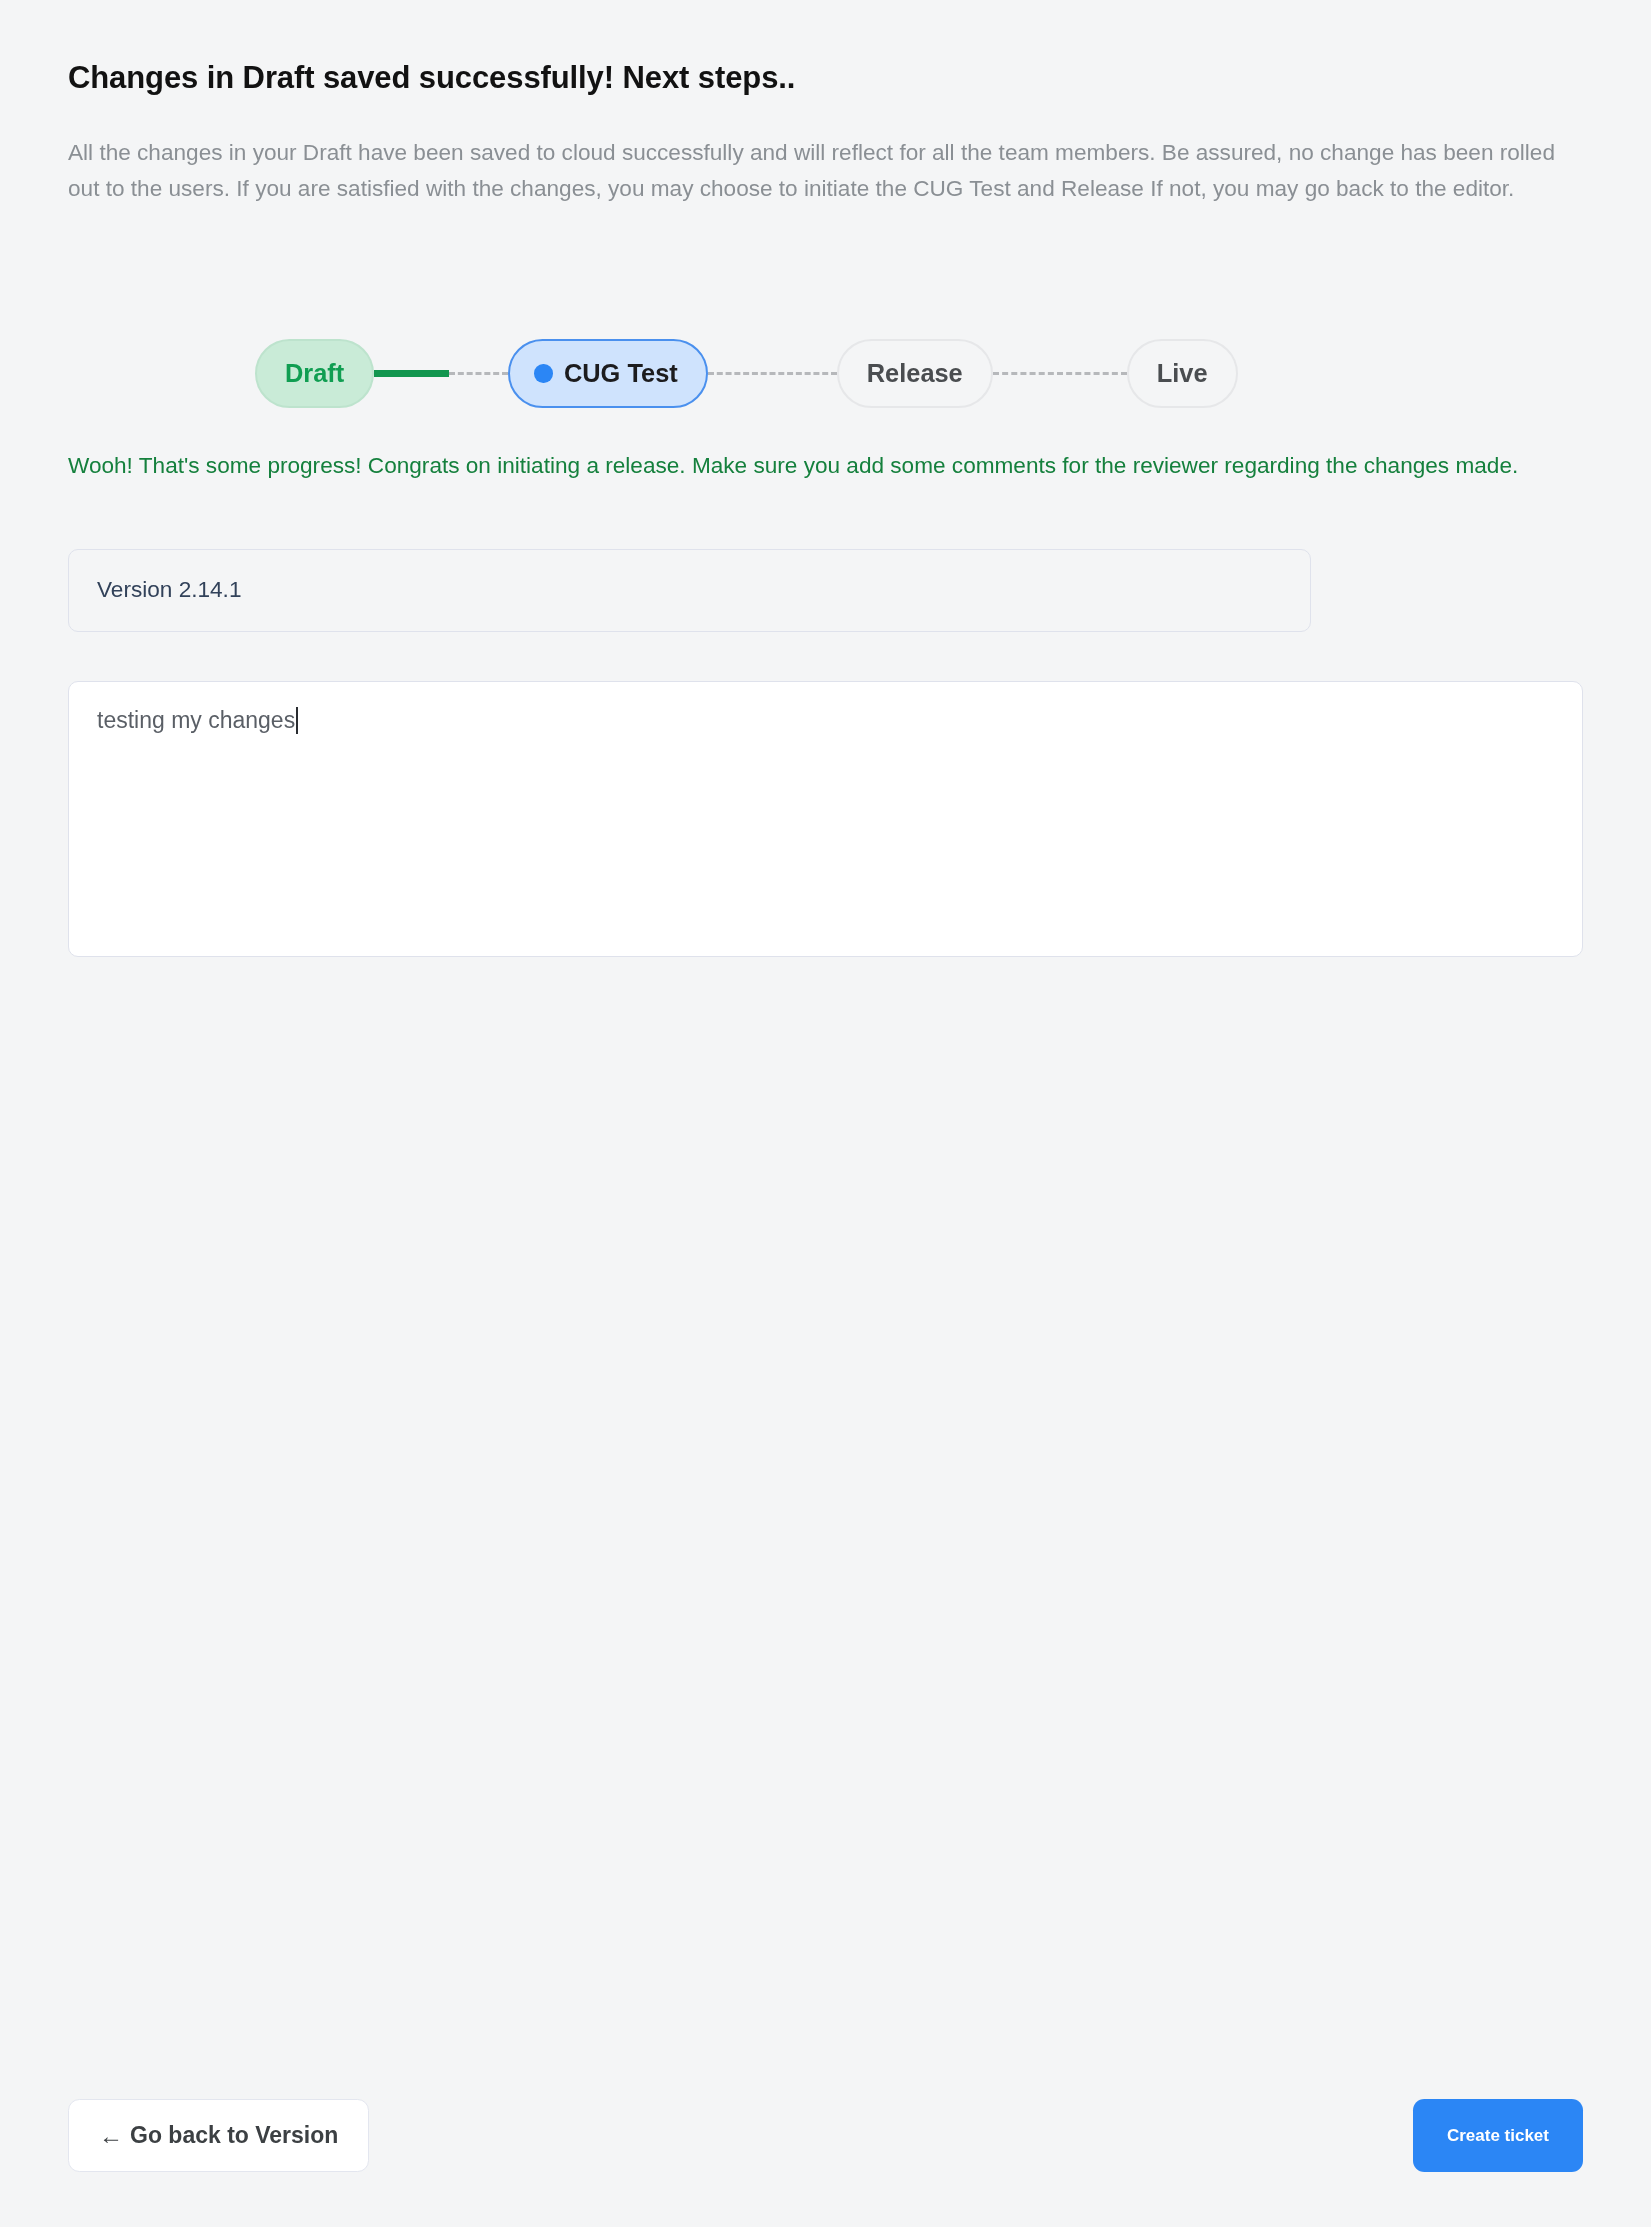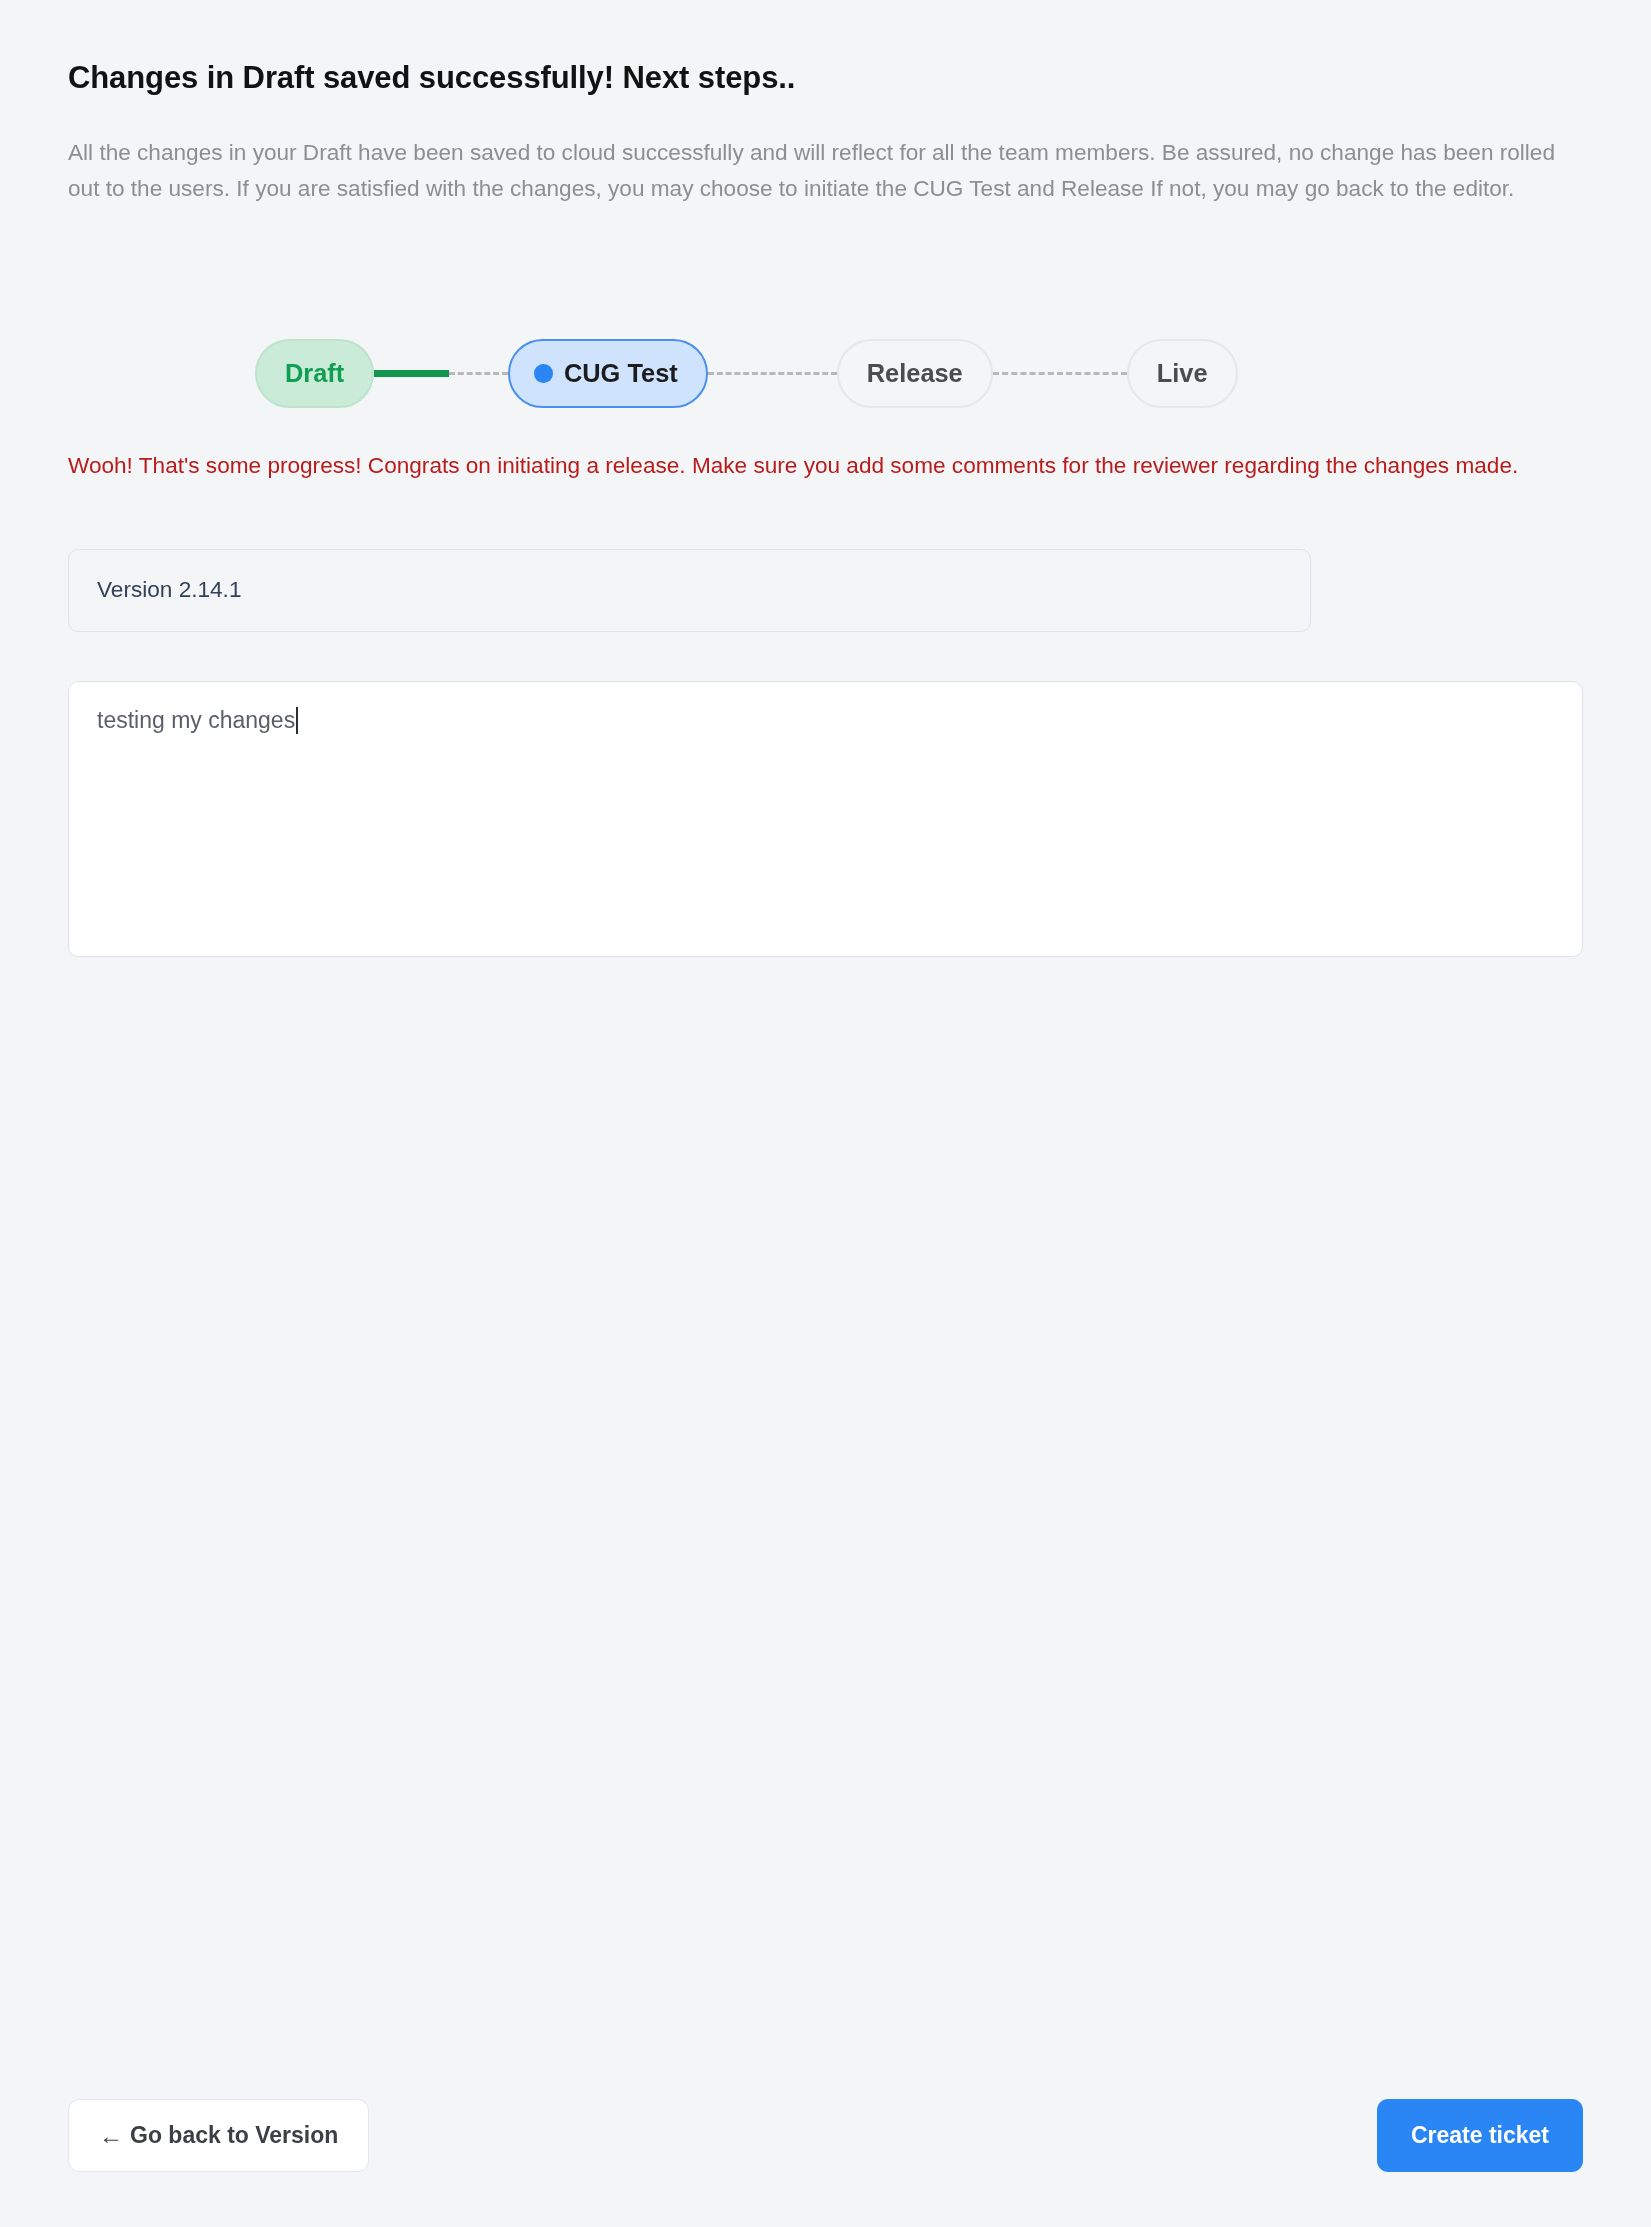--- a/index.html
+++ b/index.html
@@ -127,21 +127,21 @@
     color: #33445c;
     letter-spacing: -0.1px;
   }
 
   .section-paragraph {
     margin: 0;
     padding-top: 40px;
     max-width: 1498px;
     font-size: 22.6px;
     line-height: 1.62;
-    color: #b91c1c;
+    color: #15803d;
   }
 
   
   .field-version {
     box-sizing: border-box;
     margin-top: 64px;
     width: 1243px;
     height: 83px;
     border: 1.4px solid #dfe2ec;
     border-radius: 10px;
@@ -217,21 +217,21 @@
   .btn-primary {
     box-sizing: border-box;
     display: flex;
     align-items: center;
     justify-content: center;
     height: 73px;
     padding: 0 34px;
     background: #2b86f5;
     border: none;
     border-radius: 11.3px;
-    font-size: 23px;
+    font-size: 17px;
     font-weight: 600;
     color: #ffffff;
     cursor: pointer;
     font-family: "Liberation Sans", sans-serif;
   }
 </style>
 </head>
 <body>
 
 <div class="page">

